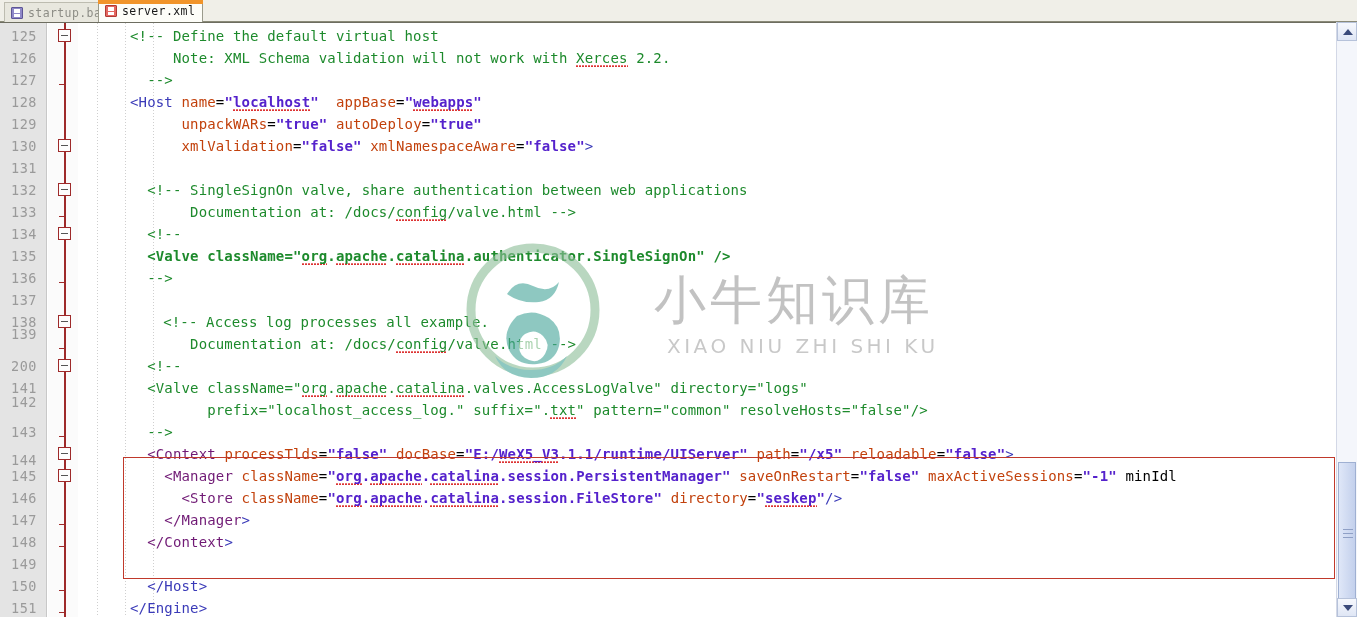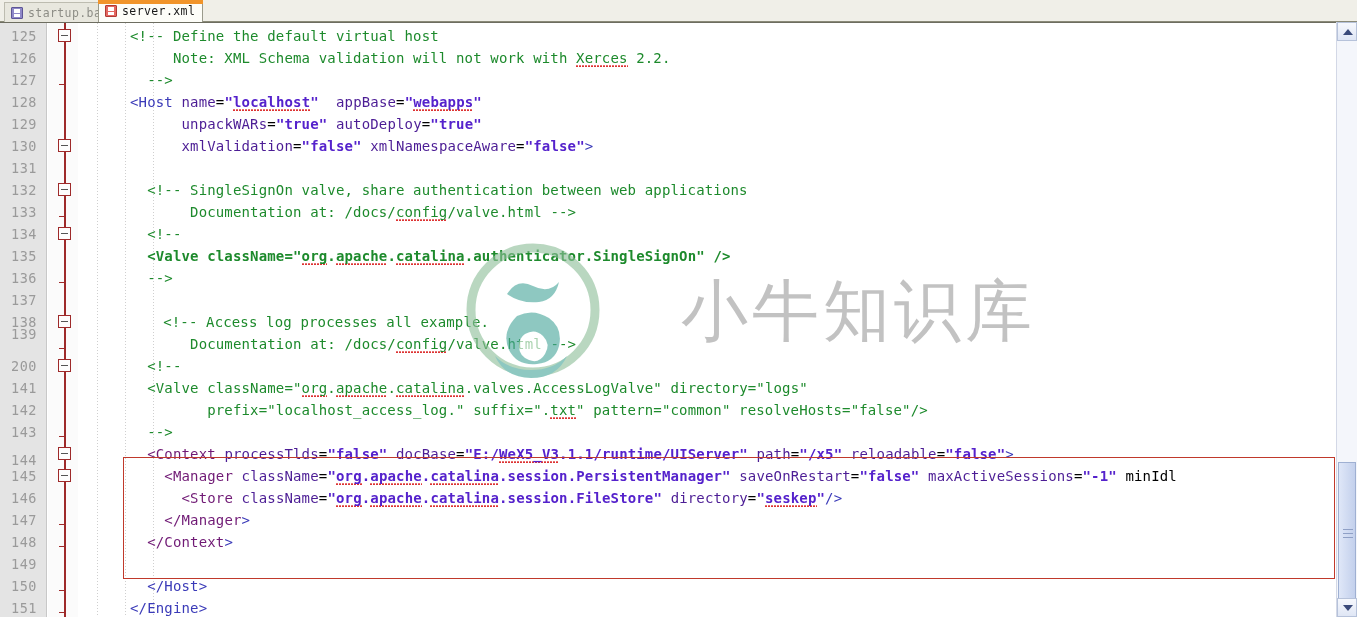--- a/index.html
+++ b/index.html
@@ -115,21 +115,21 @@
     font-family: "DejaVu Sans Mono", monospace;
     font-size: 14px; line-height: 22px;
     white-space: pre;
     letter-spacing: 0.15px;
   }
 
   
   .c-comment { color: #1d8a2c; }
   .c-tag     { color: #3a3ab8; }
   .c-tag2    { color: #701a75; }
-  .c-attr    { color: #4c1d95; }
+  .c-attr    { color: #c2410c; }
   .c-val     { color: #5522cc; font-weight: bold; }
   .c-punc    { color: #000000; }
 
   
   .sq {
     text-decoration: none;
     background-image: radial-gradient(circle at 1px 2.2px, #d33 0.8px, transparent 1px);
     background-size: 3px 3px;
     background-repeat: repeat-x;
     background-position: 0 100%;
@@ -162,23 +162,23 @@
     pointer-events: none;
   }
 
   
   #watermark {
     position: absolute; left: 455px; top: 215px;
     width: 450px; height: 150px;
     pointer-events: none; opacity: 0.62;
   }
   .wm-cn {
-    position: absolute; left: 226px; top: 28px;
+    position: absolute; left: 199px; top: 28px;
     font-family: "DejaVu Sans", sans-serif;
-    font-size: 67px; color: #9e9e9e; letter-spacing: 4px;
+    font-size: 52px; color: #9e9e9e; letter-spacing: 4px;
     white-space: nowrap;
   }
   .wm-en {
     position: absolute; left: 212px; top: 96px;
     font-family: "DejaVu Sans", sans-serif;
     font-size: 20px; color: #a8a8a8; letter-spacing: 3.5px;
     white-space: nowrap;
   }
 
   
@@ -241,21 +241,21 @@
       <div class="lineno" style="top: 156px;">132</div>
       <div class="lineno" style="top: 178px;">133</div>
       <div class="lineno" style="top: 200px;">134</div>
       <div class="lineno" style="top: 222px;">135</div>
       <div class="lineno" style="top: 244px;">136</div>
       <div class="lineno" style="top: 266px;">137</div>
       <div class="lineno" style="top: 288px;">138</div>
       <div class="lineno" style="top: 300px;">139</div>
       <div class="lineno" style="top: 332px;">200</div>
       <div class="lineno" style="top: 354px;">141</div>
-      <div class="lineno" style="top: 376px; text-align: center;">142</div>
+      <div class="lineno" style="top: 368px; text-align: center;">142</div>
       <div class="lineno" style="top: 398px;">143</div>
       <div class="lineno" style="top: 404px; margin-top: 22px;">144</div>
       <div class="lineno" style="top: 442px;">145</div>
       <div class="lineno" style="top: 464px; margin-left: 15px;">146</div>
       <div class="lineno" style="top: 486px;">147</div>
       <div class="lineno" style="top: 508px;">148</div>
       <div class="lineno" style="top: 530px;">149</div>
       <div class="lineno" style="top: 552px;">150</div>
       <div class="lineno" style="top: 574px;">151</div>
     </div>
@@ -317,20 +317,21 @@
 
   <div id="watermark">
     <svg width="190" height="150" viewBox="0 0 190 150">
       <circle cx="78" cy="72" r="62" fill="none" stroke="#8fbf9a" stroke-width="9"></circle>
       <path d="M52 56 q10 -16 26 -8 q16 8 26 -4 q-4 18 -20 20 q-18 2 -32 -8 z" fill="#4aa89c"></path>
       <path d="M62 78 q16 -8 32 2 q14 10 10 28 q-4 16 -22 18 q-20 2 -28 -14 q-8 -18 8 -34 z" fill="#4aa89c"></path>
       <path d="M70 96 q10 -6 18 2 q8 8 2 18 q-6 10 -16 6 q-10 -4 -10 -14 q0 -8 6 -12 z" fill="#ffffff"></path>
       <path d="M40 118 q14 14 36 14 q22 0 36 -14 q-10 22 -36 22 q-26 0 -36 -22 z" fill="#4aa89c"></path>
     </svg>
     <div class="wm-cn">小牛知识库</div>
+    <div class="wm-en">XIAO NIU ZHI SHI KU</div>
   </div>
 </div>
 
 <div id="vscroll">
   <div class="sbtn up">
     <span class="arrow up"></span>
   </div>
   <div id="vthumb">
     <div class="grip" style="top:66px"></div>
     <div class="grip" style="top:70px"></div>

